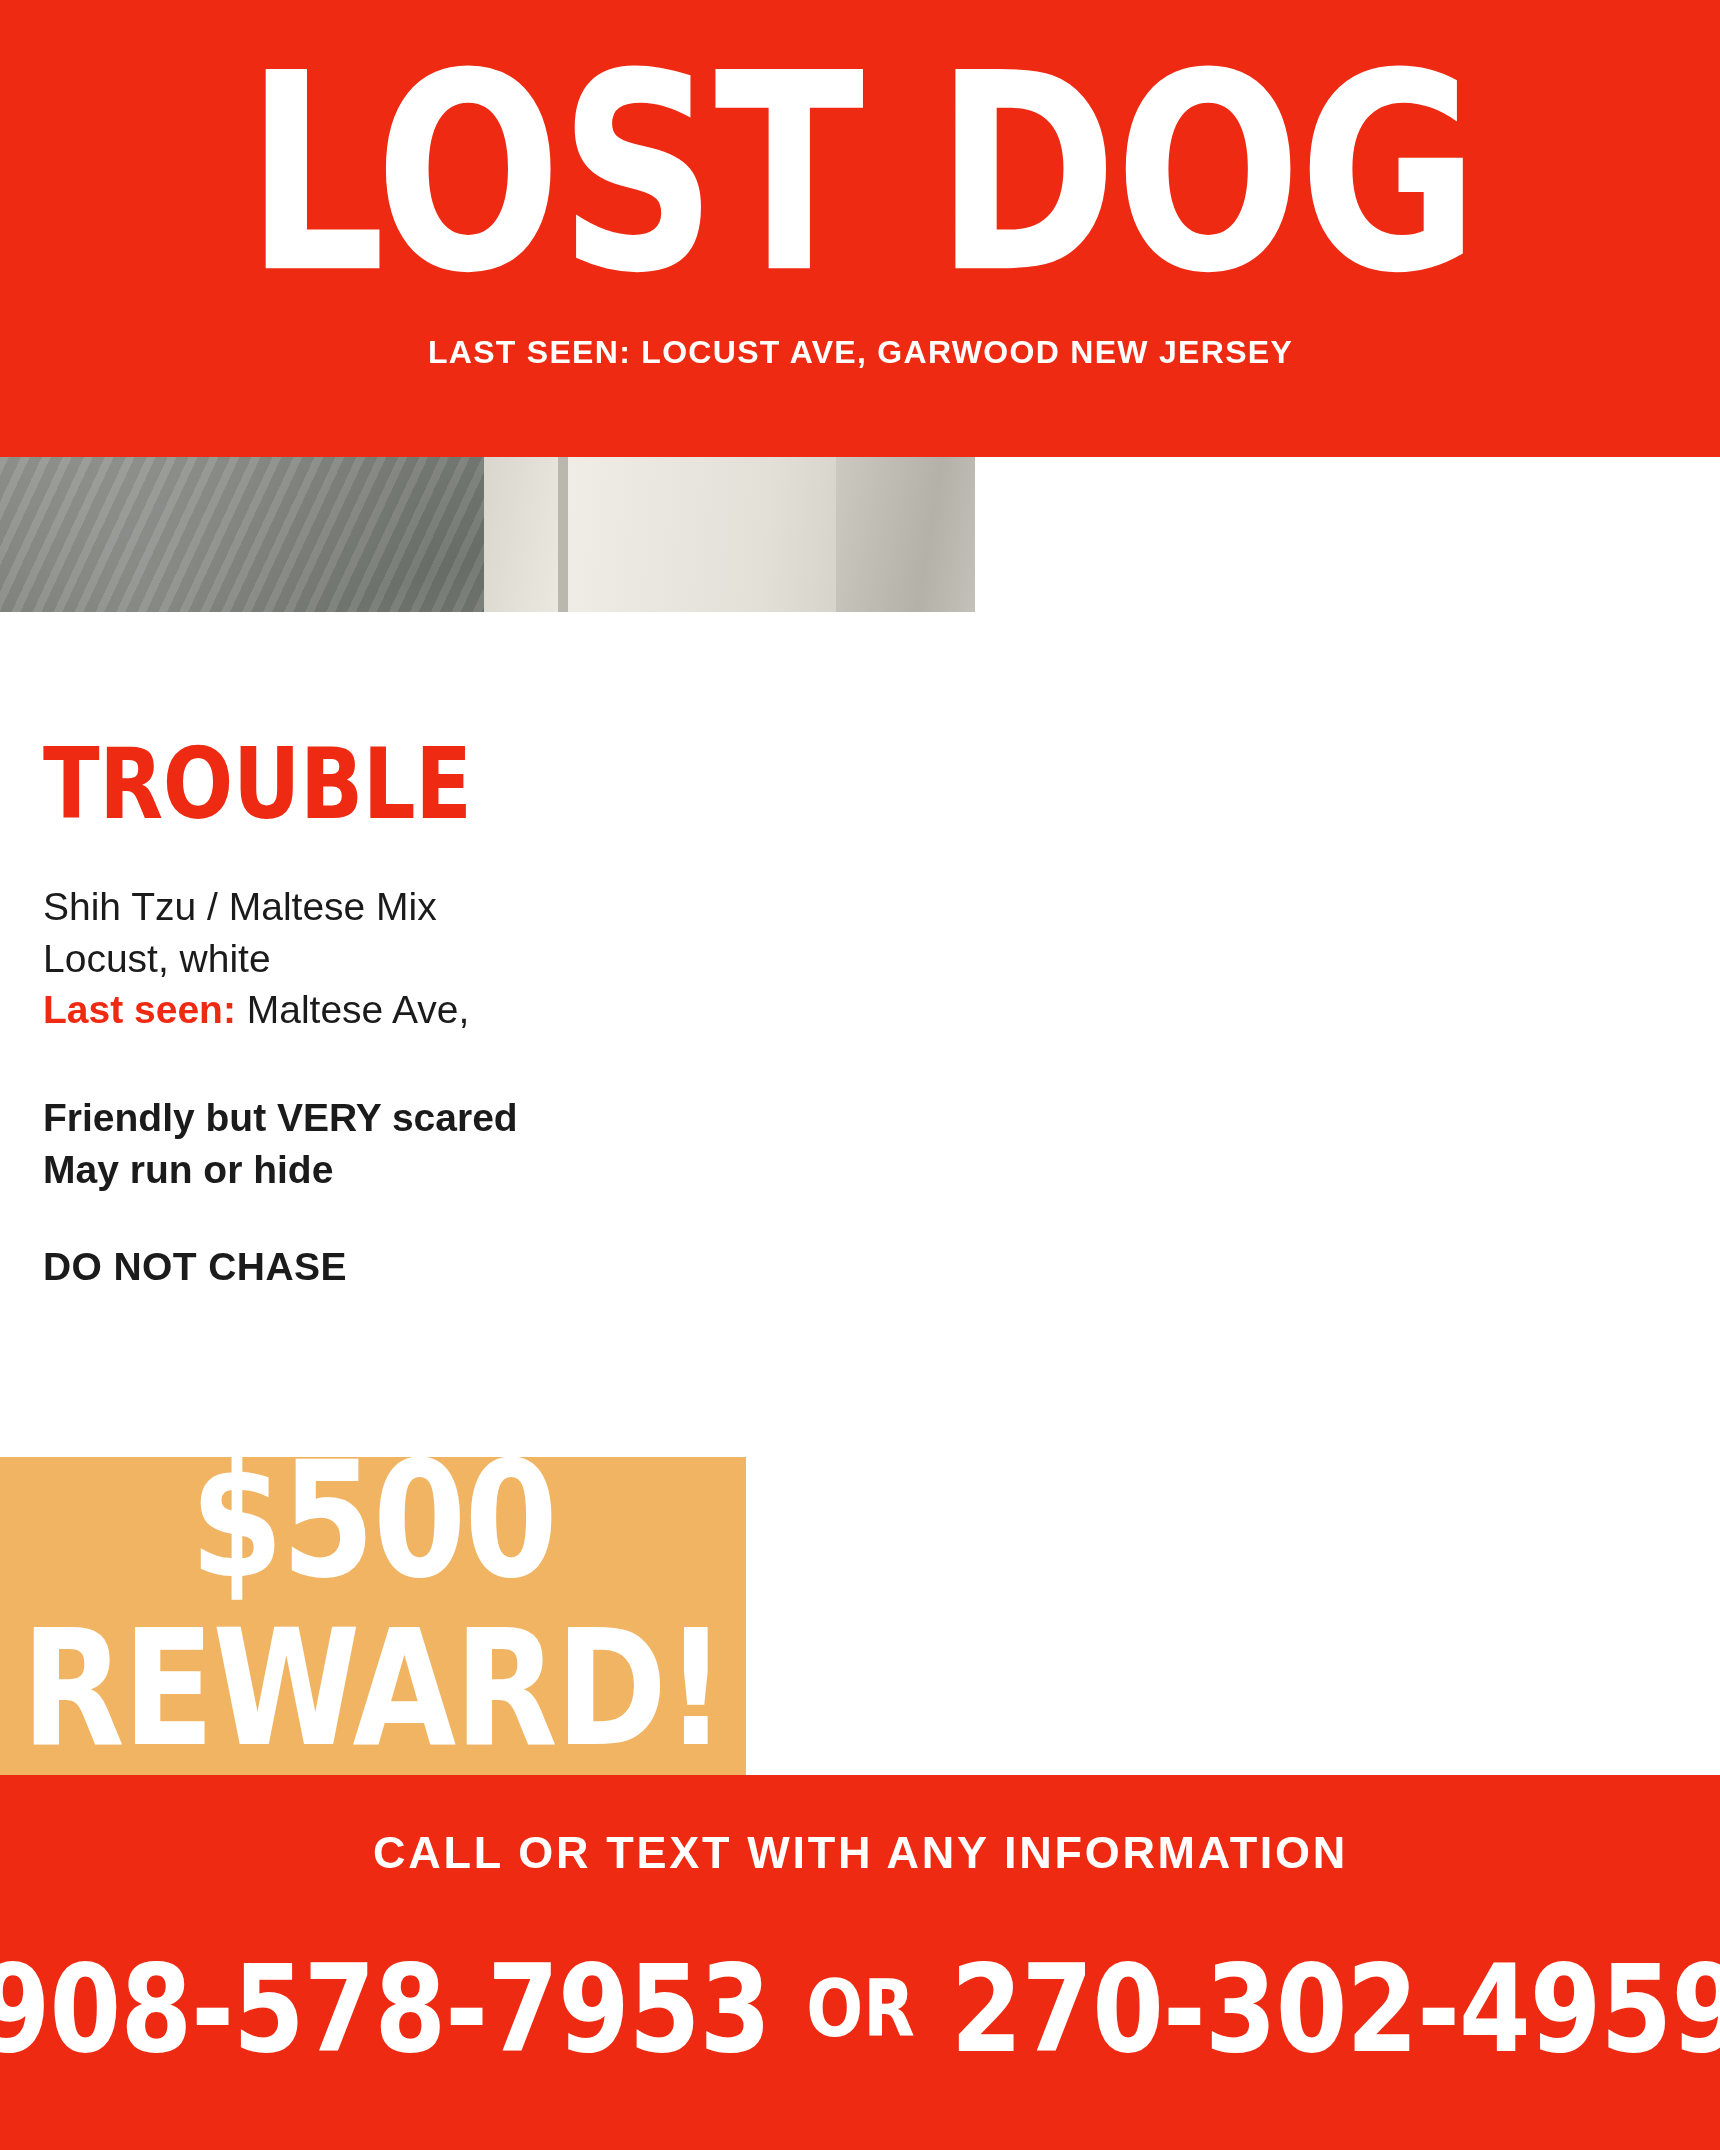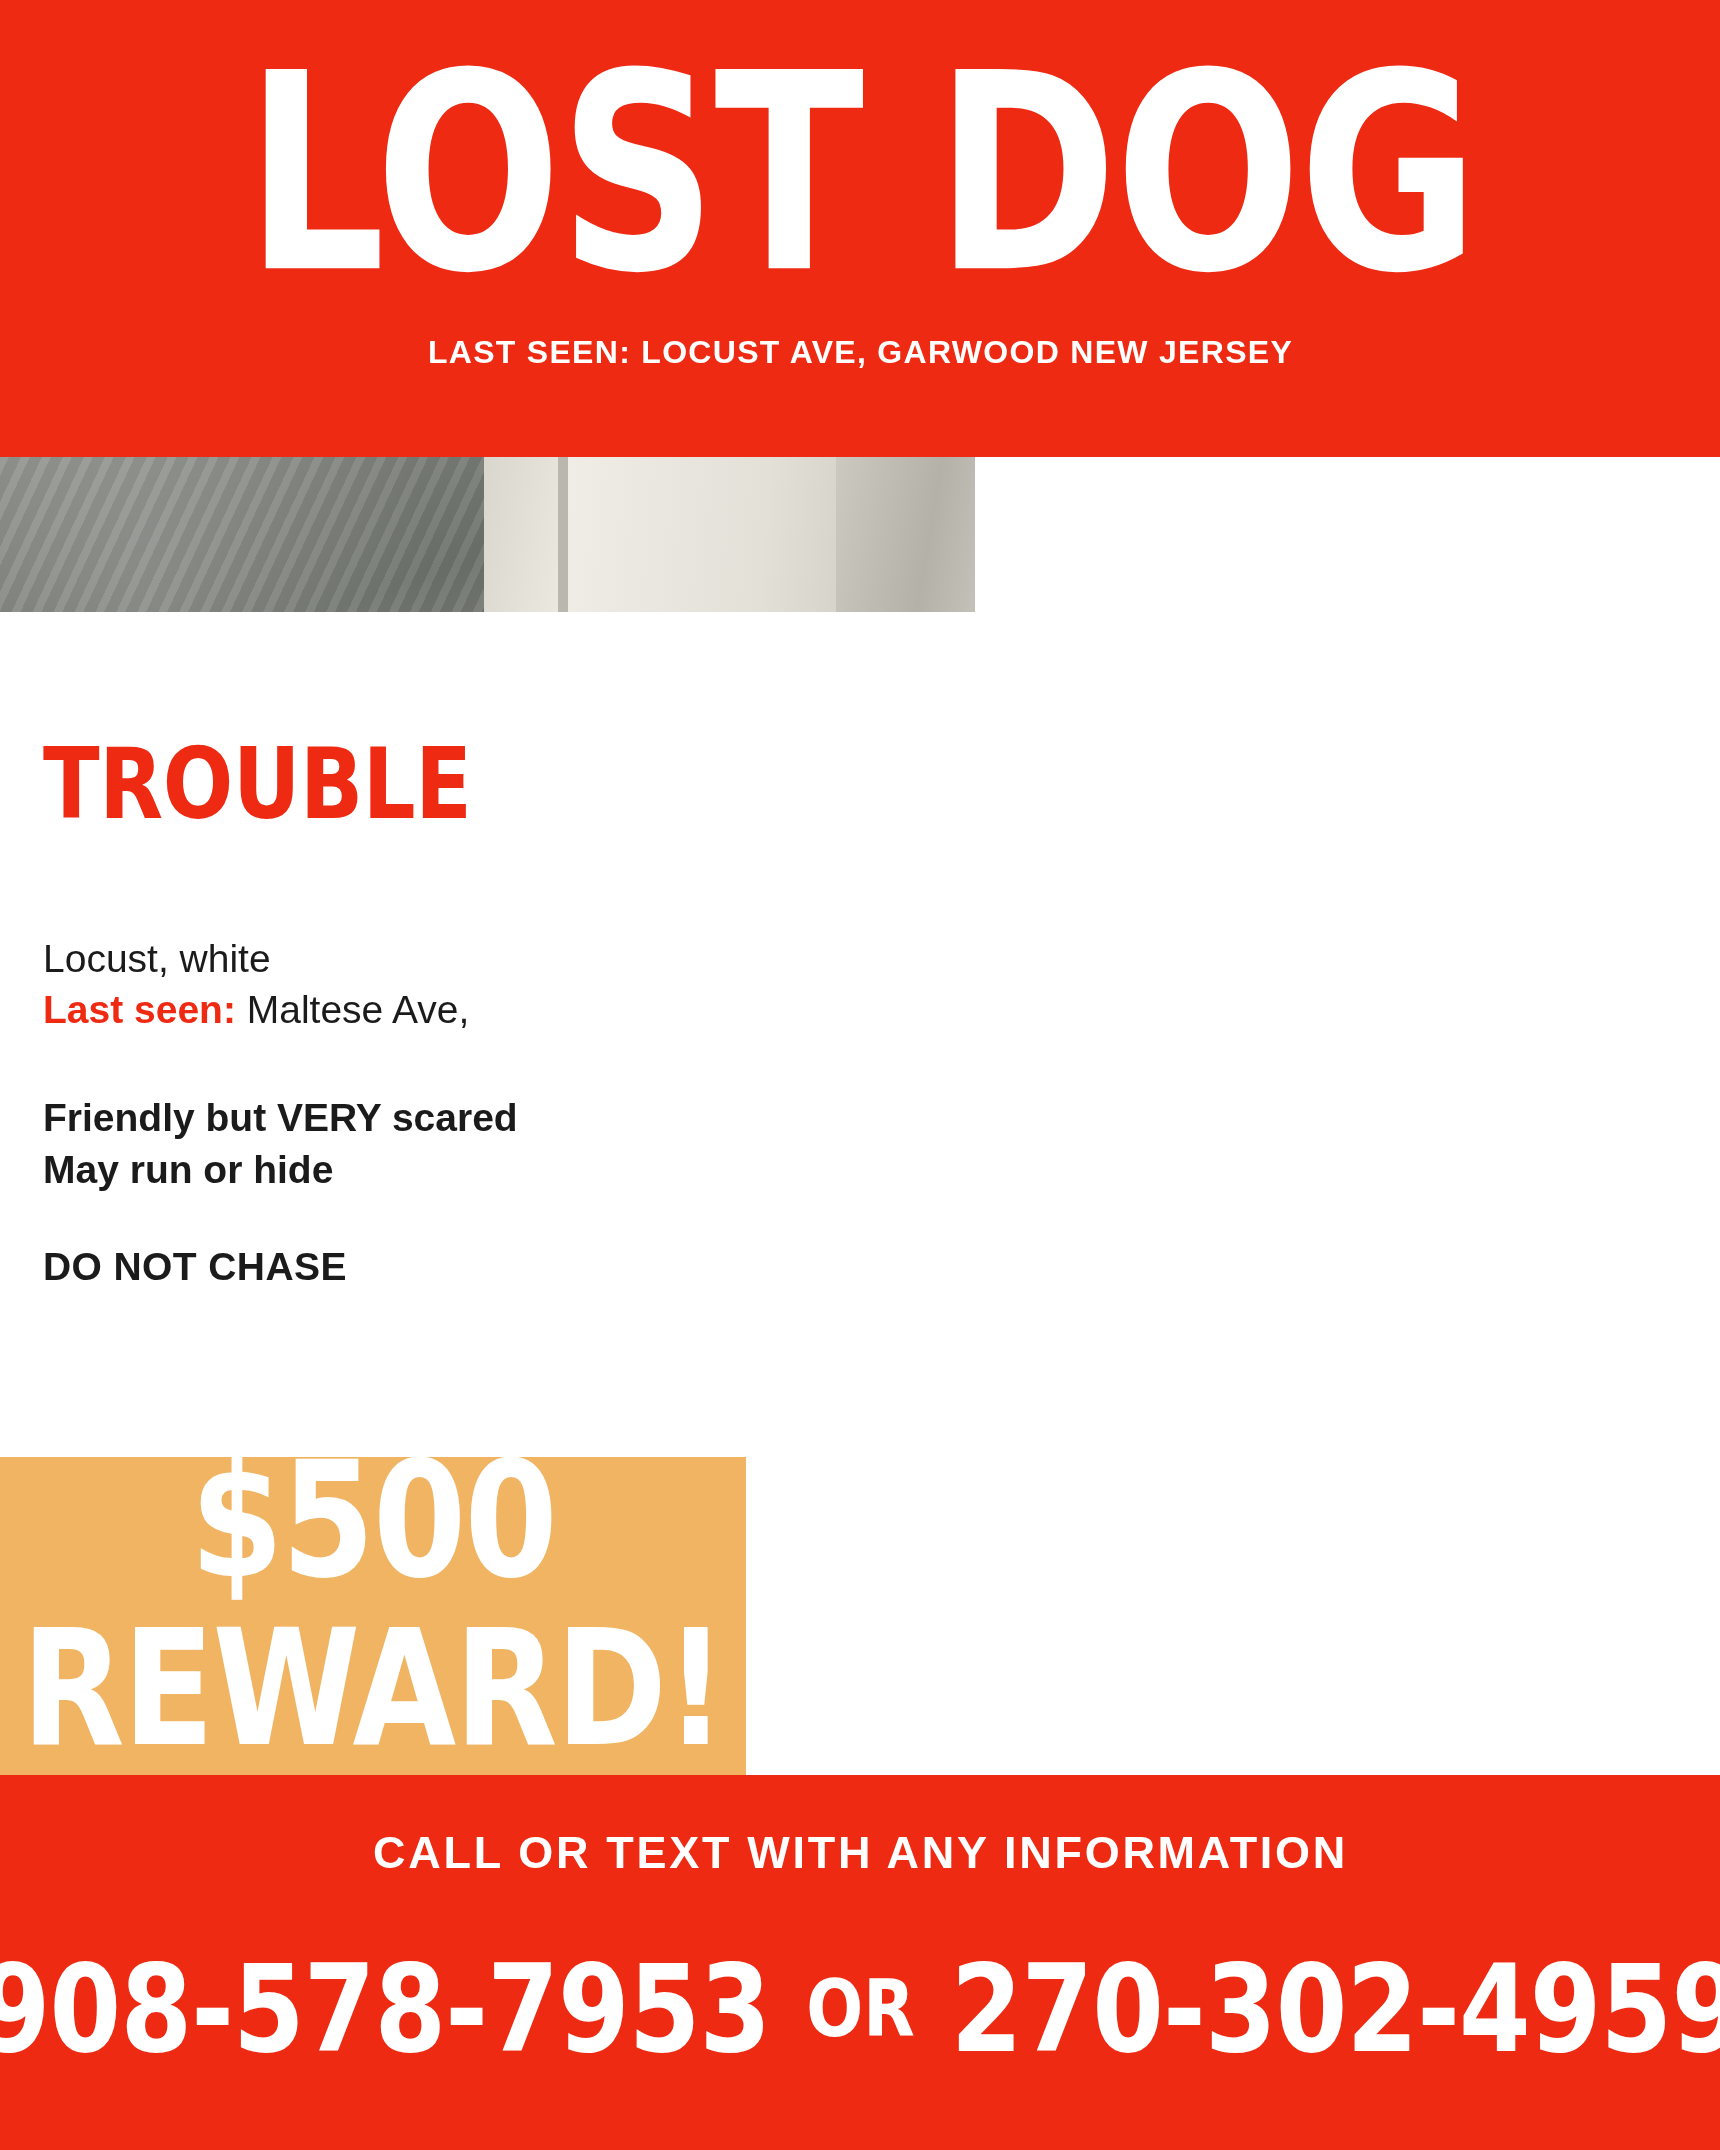--- a/index.html
+++ b/index.html
@@ -357,21 +357,21 @@
       <div class="ph-eye-r"></div>
       <div class="ph-nose"></div>
     </div>
 
     <div class="info">
 
       <div class="info-top">
         <div class="dog-name">TROUBLE</div>
 
         <p class="desc">
-          <br>
+          <span>Shih Tzu / Maltese Mix</span><br>
           <span>Locust, white</span><br>
           <span class="label">Last seen:</span><span> Maltese Ave,</span><br>
         </p>
 
         <p class="warn">
           <span>Friendly but VERY scared</span><br>
           <span>May run or hide</span>
         </p>
 
         <p class="nochase">DO NOT CHASE</p>

